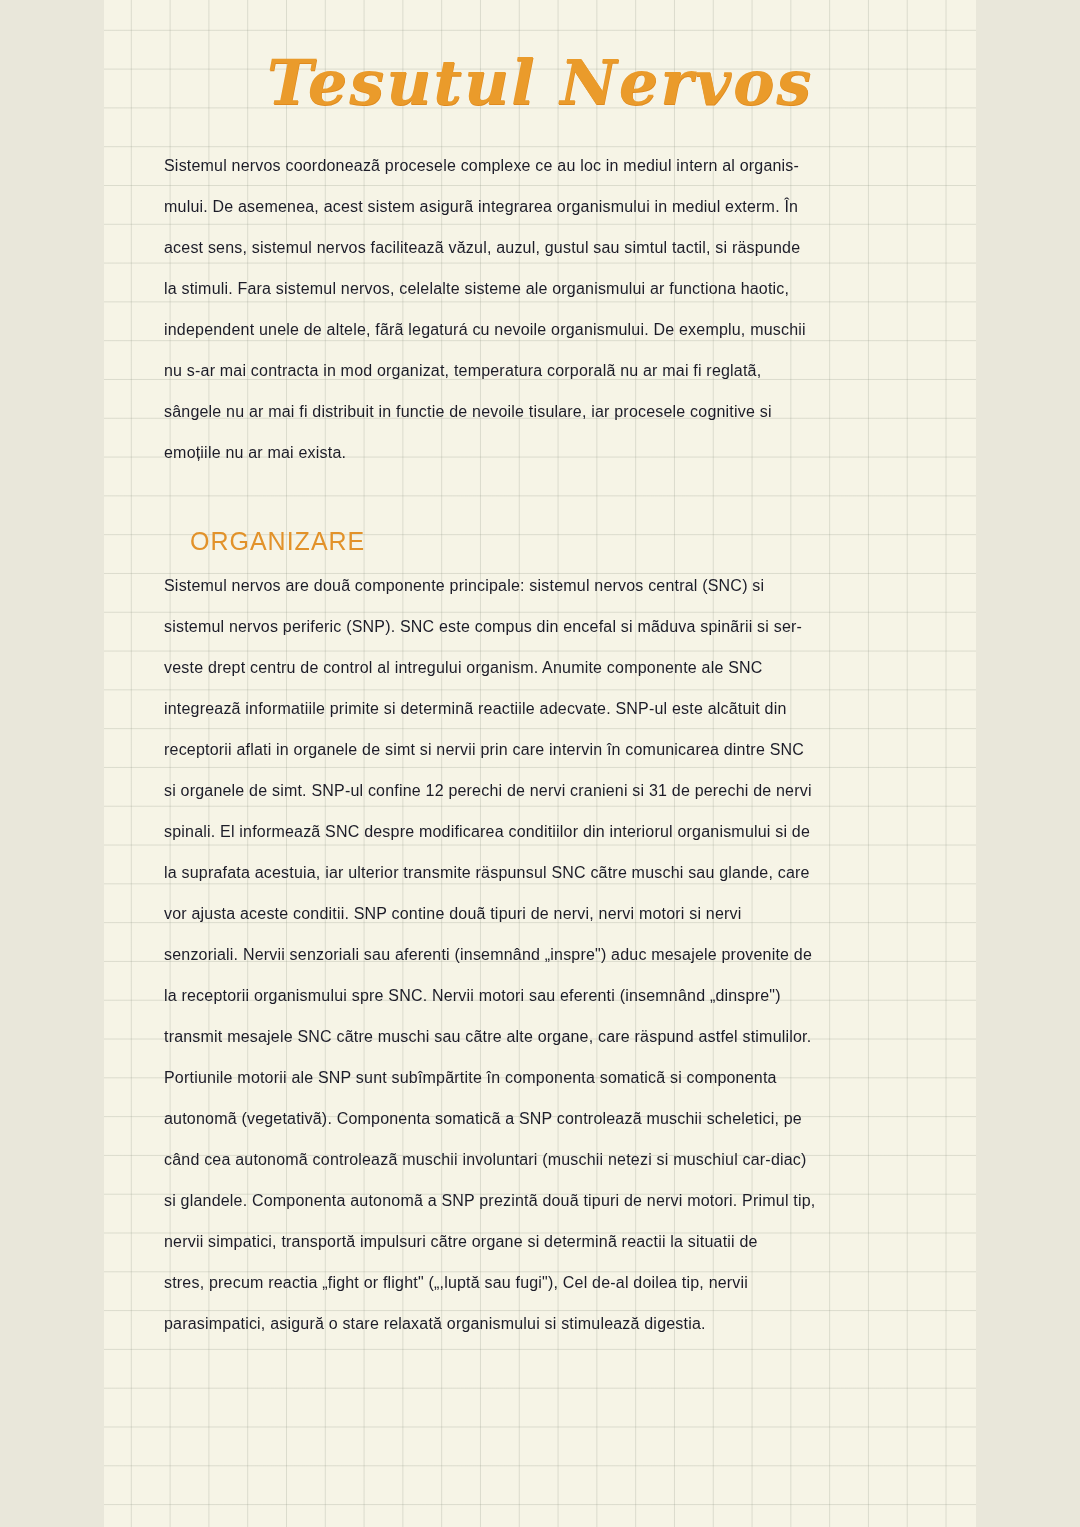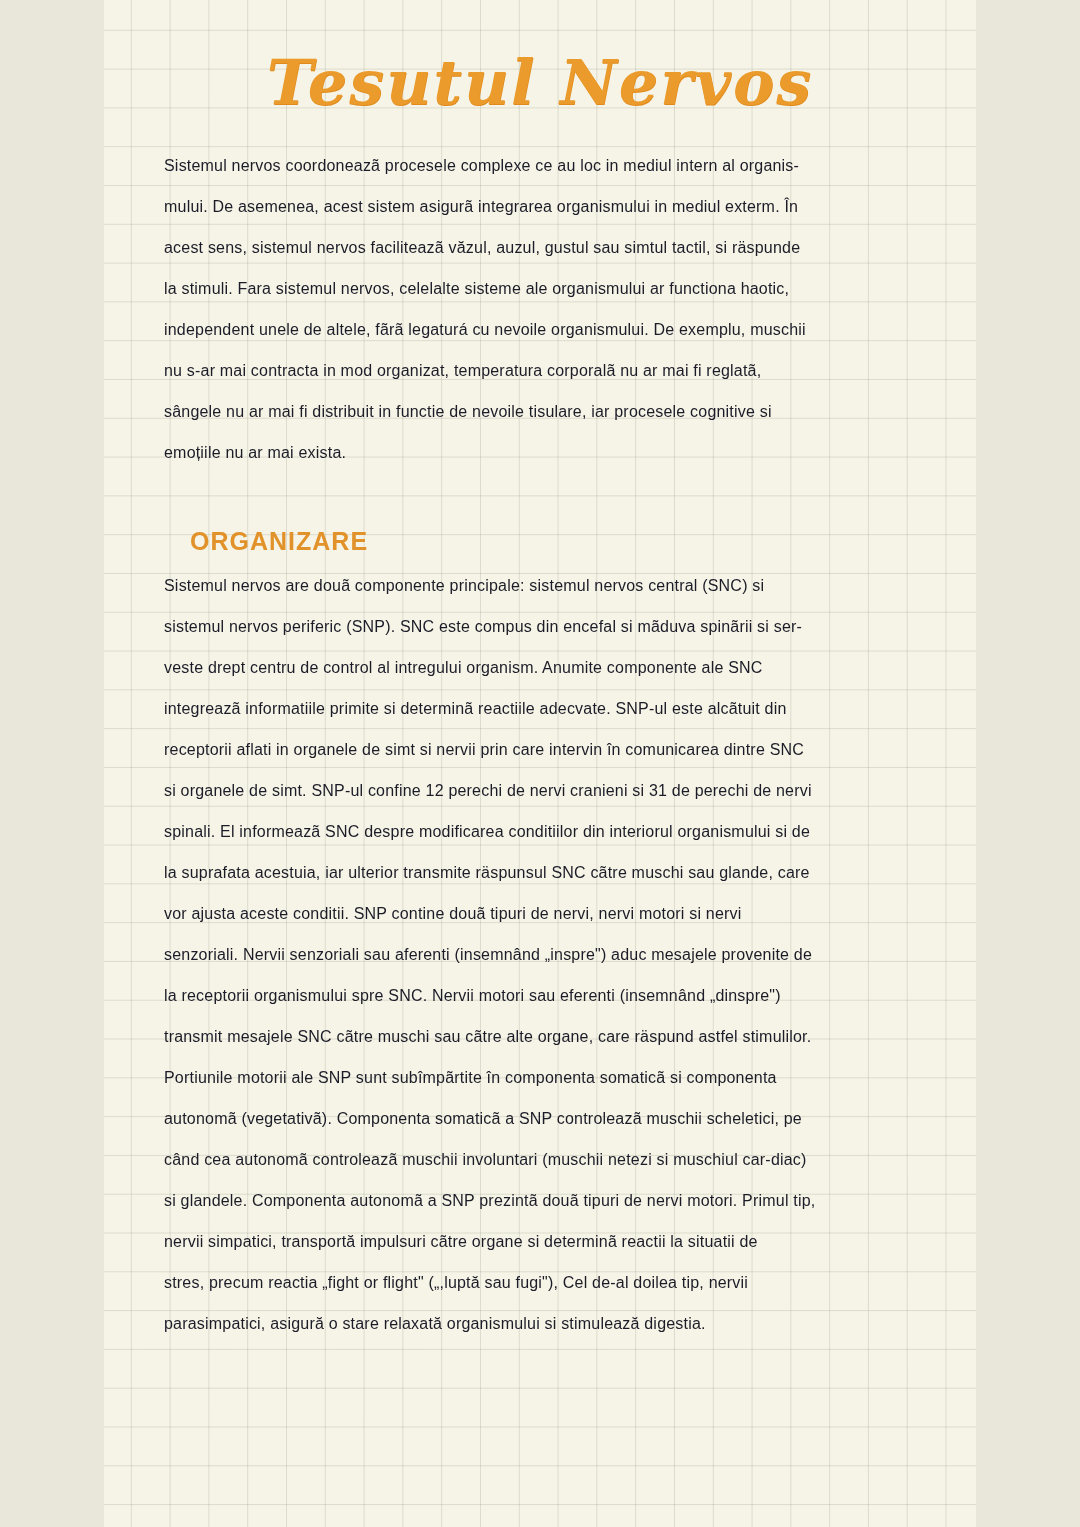--- a/index.html
+++ b/index.html
@@ -46,21 +46,21 @@
     letter-spacing: 0.2px;
   }
   .intro {
     top: 145px;
   }
   .section-heading {
     position: absolute;
     top: 527px;
     left: 86px;
     font-size: 25px;
-    font-weight: bold;
+    font-weight: normal;
     letter-spacing: 1px;
     color: #e2922a;
   }
   .body-text {
     top: 565px;
   }
 </style>
 </head>
 <body>
 

